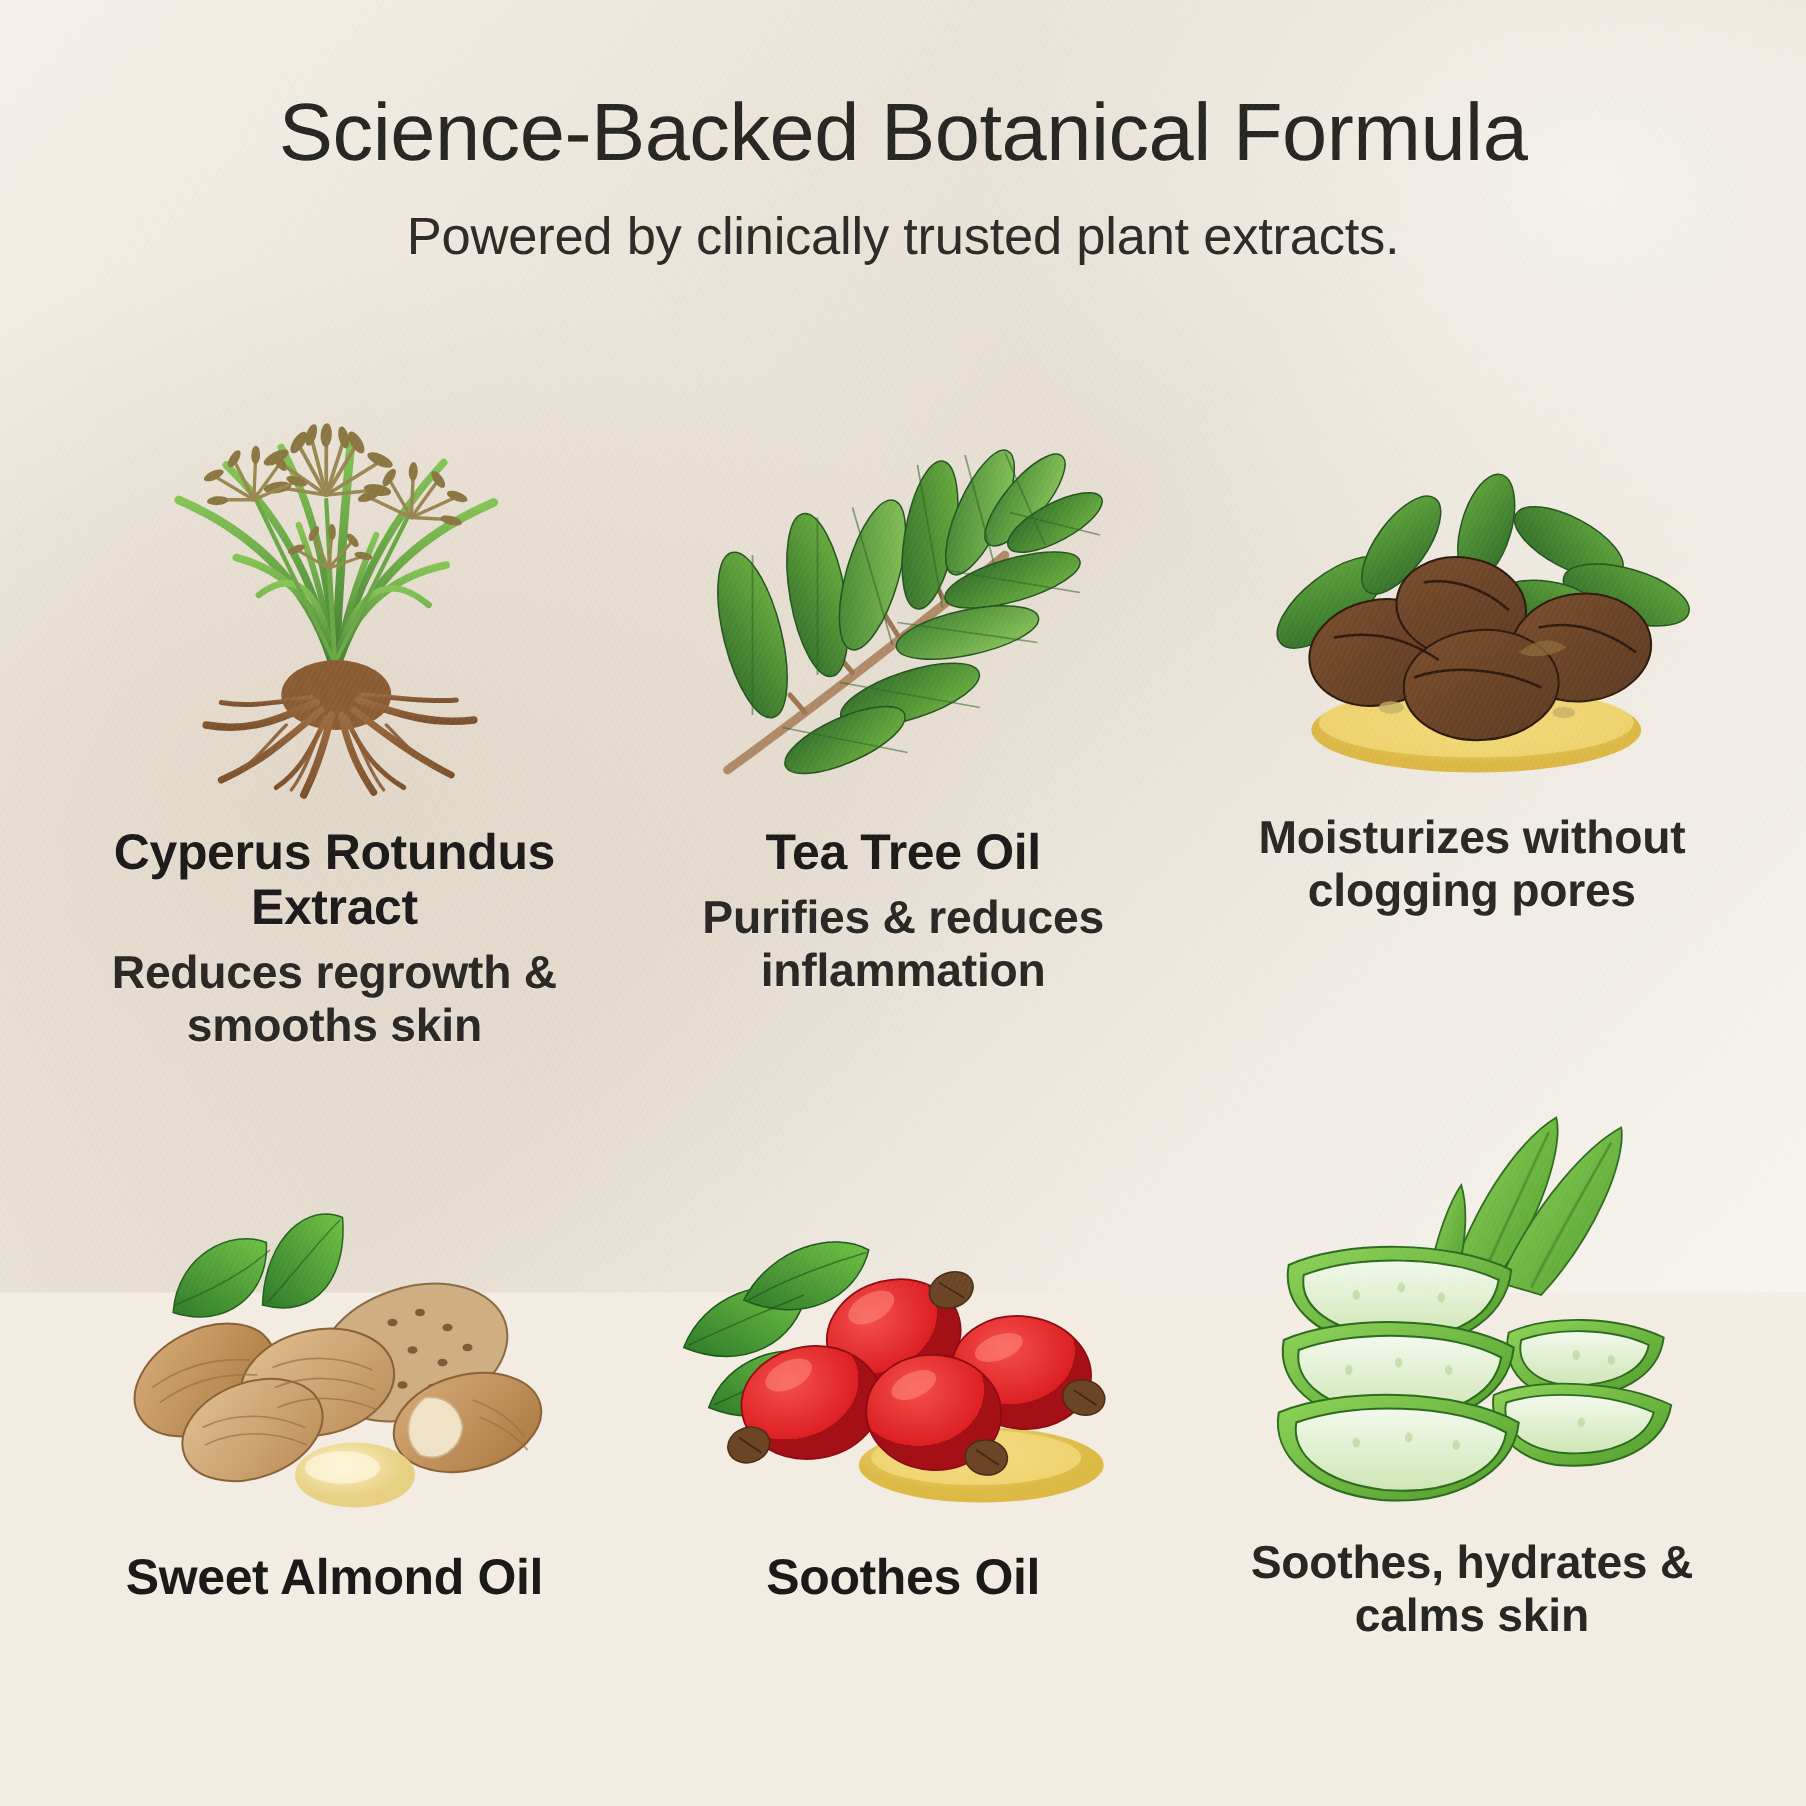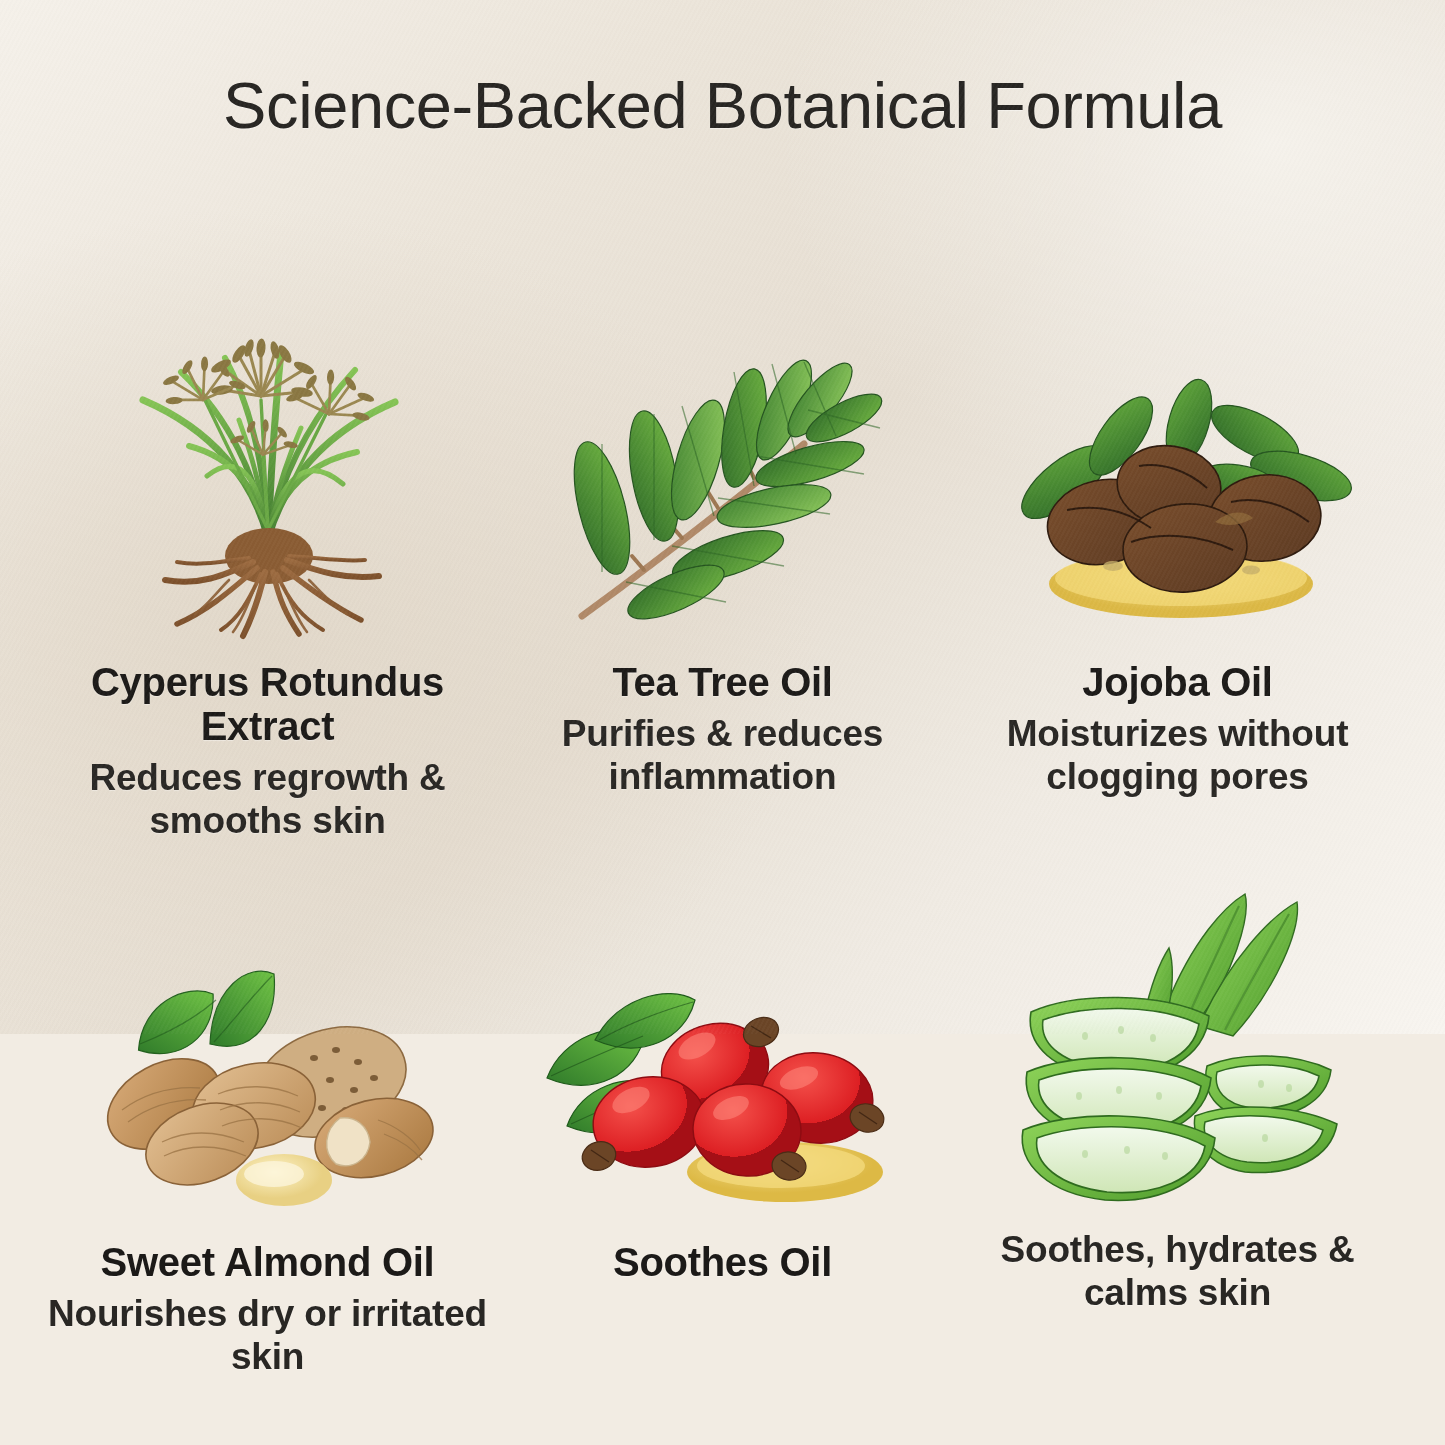--- a/index.html
+++ b/index.html
@@ -50,20 +50,21 @@
   }
   .r2 .art{height:352px;}
 </style>
 </head>
 <body>
 
 <div class="poster">
 
   <div class="head">
     <div class="title">Science-Backed Botanical Formula</div>
+    <div class="subtitle">Powered by clinically trusted plant extracts.</div>
   </div>
 
   <div class="grid">
 
     <div class="card">
       <div class="art">
         <svg width="330" height="360" viewBox="0 0 330 360">
           <defs>
             <linearGradient id="bl1" x1="0" y1="1" x2="0" y2="0">
               <stop offset="0" stop-color="#3f7a2e"></stop>
@@ -294,21 +295,20 @@
           </g>
           <g fill="#8f6a3a" opacity=".75">
             <path d="M222 152 C236 140 252 140 260 148 C250 154 236 158 222 152 Z"></path>
           </g>
           <g fill="#c7b06a" opacity=".8">
             <ellipse cx="120" cy="196" rx="10" ry="5"></ellipse>
             <ellipse cx="258" cy="200" rx="9" ry="4.5"></ellipse>
           </g>
         </svg>
       </div>
-      <div class="c-name">Jojoba Oil</div>
       <div class="c-desc">Moisturizes without clogging pores</div>
     </div>
 
     <div class="card r2">
       <div class="art">
         <svg width="380" height="262" viewBox="0 0 380 262">
           <defs>
             <linearGradient id="am1" x1="0" y1="0" x2="1" y2="1">
               <stop offset="0" stop-color="#d8ab79"></stop>
                 <stop offset="1" stop-color="#a9783f"></stop>
@@ -363,21 +363,20 @@
             <path d="M84 184 C108 172 138 172 166 184"></path>
               <path d="M86 198 C110 186 140 186 168 198"></path>
             <path d="M300 162 C318 168 334 180 342 192"></path>
               <path d="M306 176 C322 182 336 192 344 202"></path>
           </g>
           <ellipse cx="206" cy="222" rx="48" ry="26" fill="url(#oil2)"></ellipse>
           <ellipse cx="196" cy="216" rx="30" ry="13" fill="#fcf6dd" opacity=".75"></ellipse>
         </svg>
       </div>
       <div class="c-name">Sweet Almond Oil</div>
-      <div class="c-desc">Nourishes dry or irritated skin</div>
     </div>
 
     <div class="card r2">
       <div class="art">
         <svg width="380" height="262" viewBox="0 0 380 262">
           <defs>
             <radialGradient id="rh1" cx="36%" cy="30%">
               <stop offset="0" stop-color="#f4514b"></stop>
                 <stop offset="55" stop-color="#dd1f23"></stop>
               <stop offset="1" stop-color="#a50f16"></stop>

